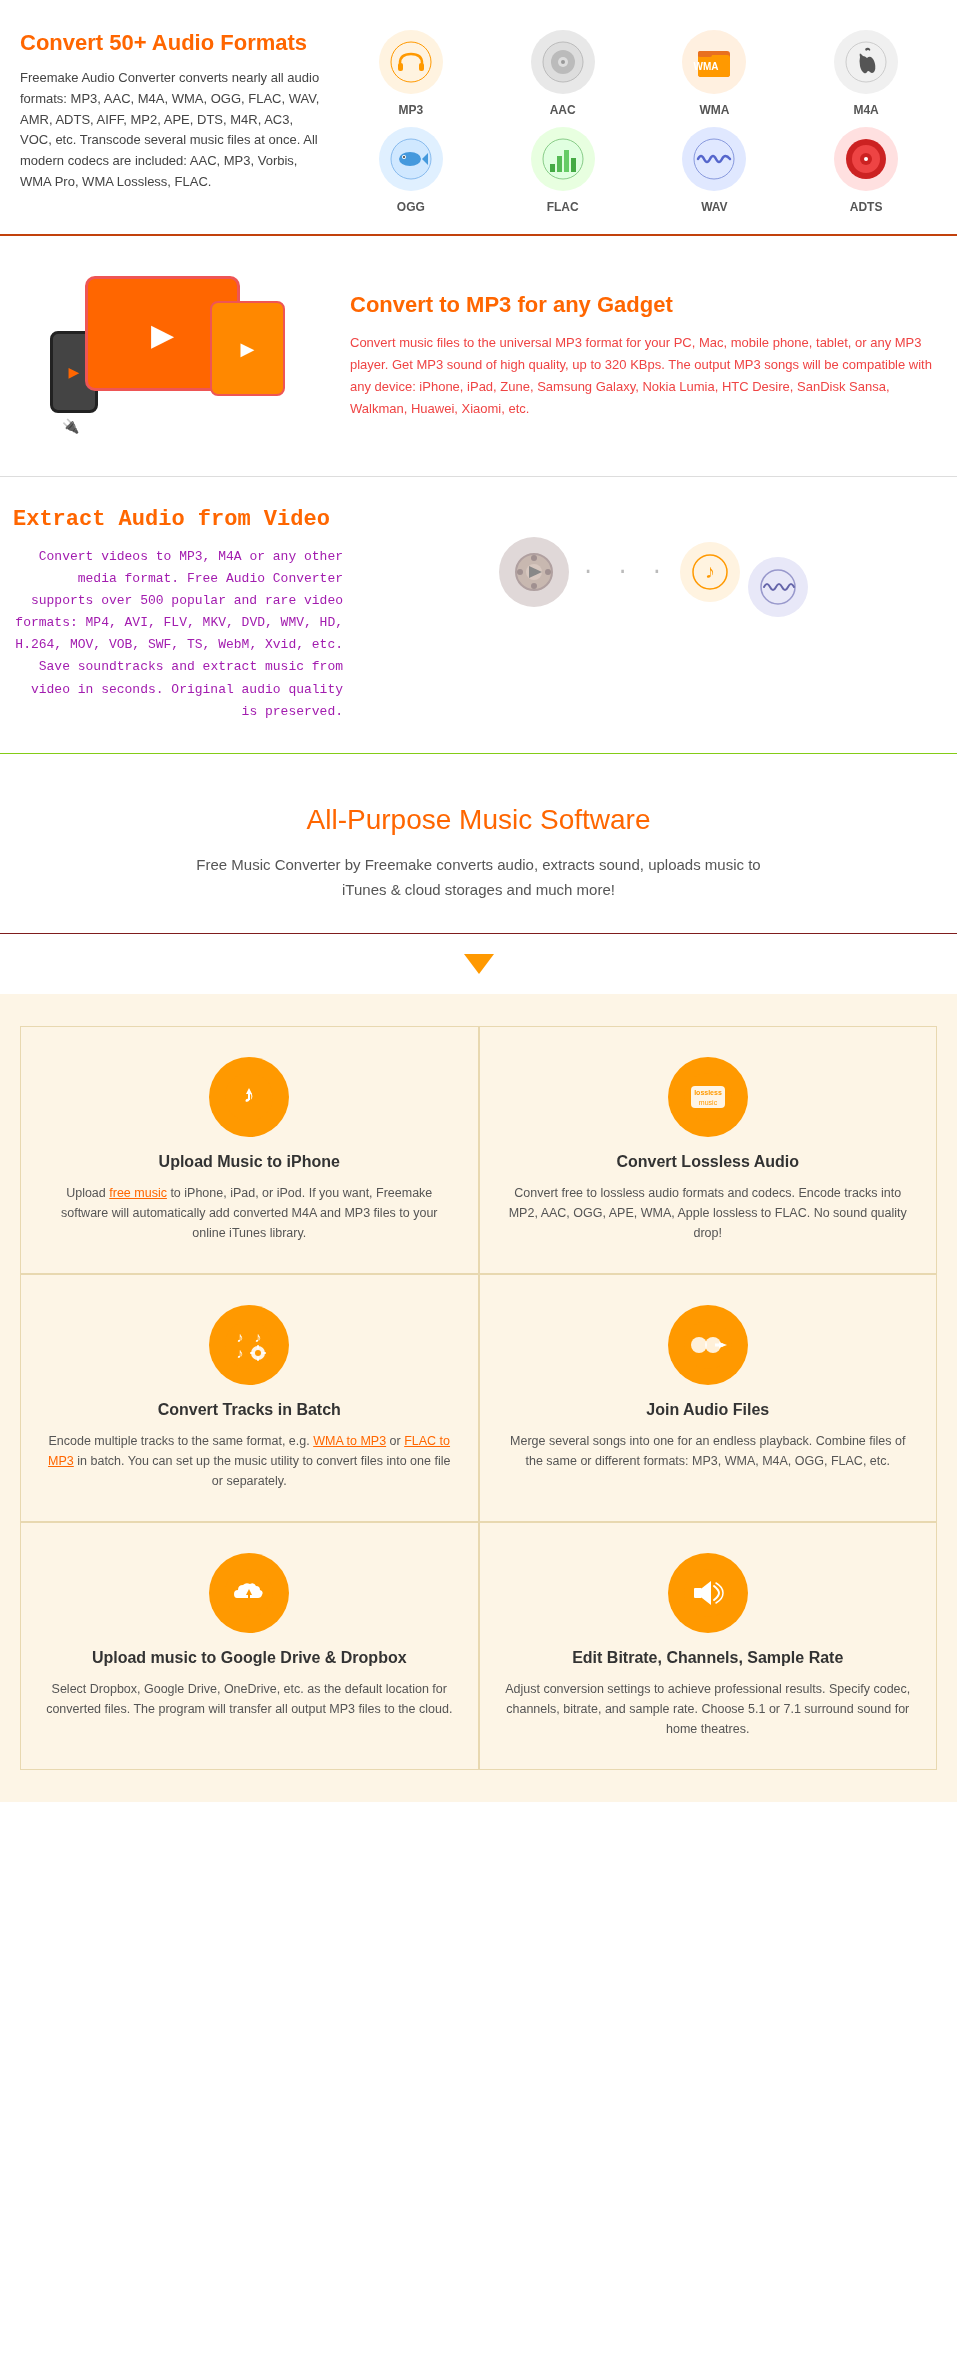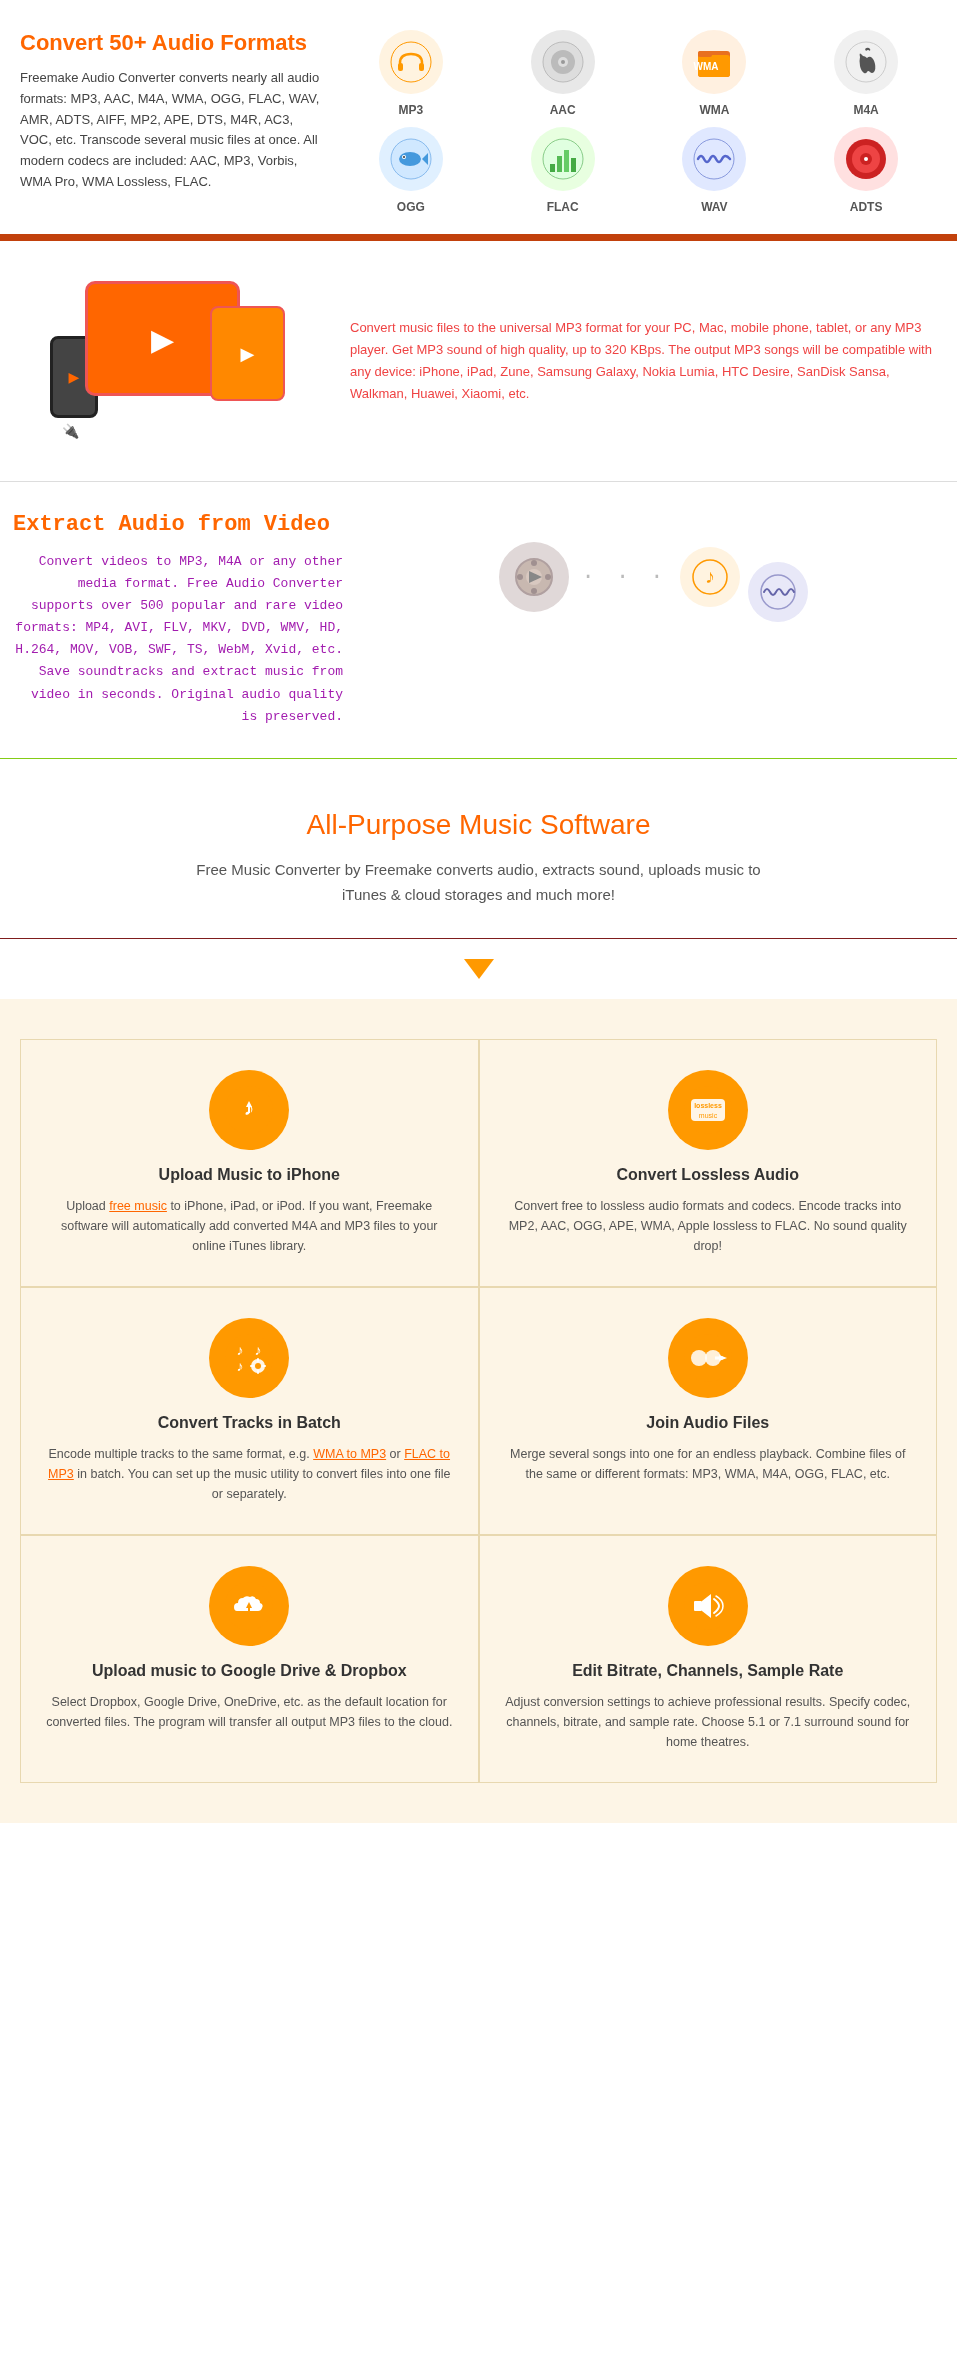--- a/index.html
+++ b/index.html
@@ -3,21 +3,21 @@
   <meta charset="utf-8">
   <style>
     * { box-sizing: border-box; margin: 0; padding: 0; }
     body { font-family: Arial, sans-serif; font-size: 14px; color: #333; background: #fff; width: 957px; }
 
     
     .section-formats {
       padding: 30px 20px 20px 20px;
       display: flex;
       align-items: flex-start;
-      border-bottom: 7px solid #c2410c;
+      border-bottom: 2px solid #c2410c;
     }
     .section-formats .text-col {
       flex: 0 0 320px;
       padding-right: 20px;
     }
     .section-formats h2 {
       color: #f60;
       font-size: 22px;
       font-weight: bold;
       margin-bottom: 12px;
@@ -157,21 +157,21 @@
       font-size: 15px;
       color: #555;
       line-height: 1.7;
       max-width: 600px;
       margin: 0 auto;
     }
 
     
     .features-section {
       background: #fdf5e6;
-      padding: 40px 20px;
+      padding: 32px 20px;
     }
     .features-grid {
       display: grid;
       grid-template-columns: 1fr 1fr;
       gap: 0;
     }
     .feature-card {
       background: #fdf5e6;
       padding: 30px 25px;
       border: 1px solid #e8d8b0;
@@ -329,20 +329,21 @@
       </div>
 
       <div style="position:absolute;right:5px;top:25px;width:75px;height:95px;background:#f80;border-radius:8px;border:2px solid #e55;">
         <div style="position:absolute;top:50%;left:50%;transform:translate(-50%,-50%);color:#fff;font-size:18px;">▶</div>
       </div>
 
       <div style="position:absolute;bottom:2px;left:12px;font-size:14px;color:#888;">🔌</div>
     </div>
   </div>
   <div class="text-col">
+    <h2>Convert to MP3 for any Gadget</h2>
     <p>Convert music files to the universal MP3 format for your PC, Mac, mobile phone, tablet, or any MP3 player. Get MP3 sound of high quality, up to 320 KBps. The output MP3 songs will be compatible with any device: iPhone, iPad, Zune, Samsung Galaxy, Nokia Lumia, HTC Desire, SanDisk Sansa, Walkman, Huawei, Xiaomi, etc.</p>
   </div>
 </div>
 
 <div class="section-extract">
   <div class="text-col">
     <h2>Extract Audio from Video</h2>
     <p>Convert videos to MP3, M4A or any other media format. Free Audio Converter supports over 500 popular and rare video formats: MP4, AVI, FLV, MKV, DVD, WMV, HD, H.264, MOV, VOB, SWF, TS, WebM, Xvid, etc. Save soundtracks and extract music from video in seconds. Original audio quality is preserved.</p>
   </div>
   <div class="image-col">

